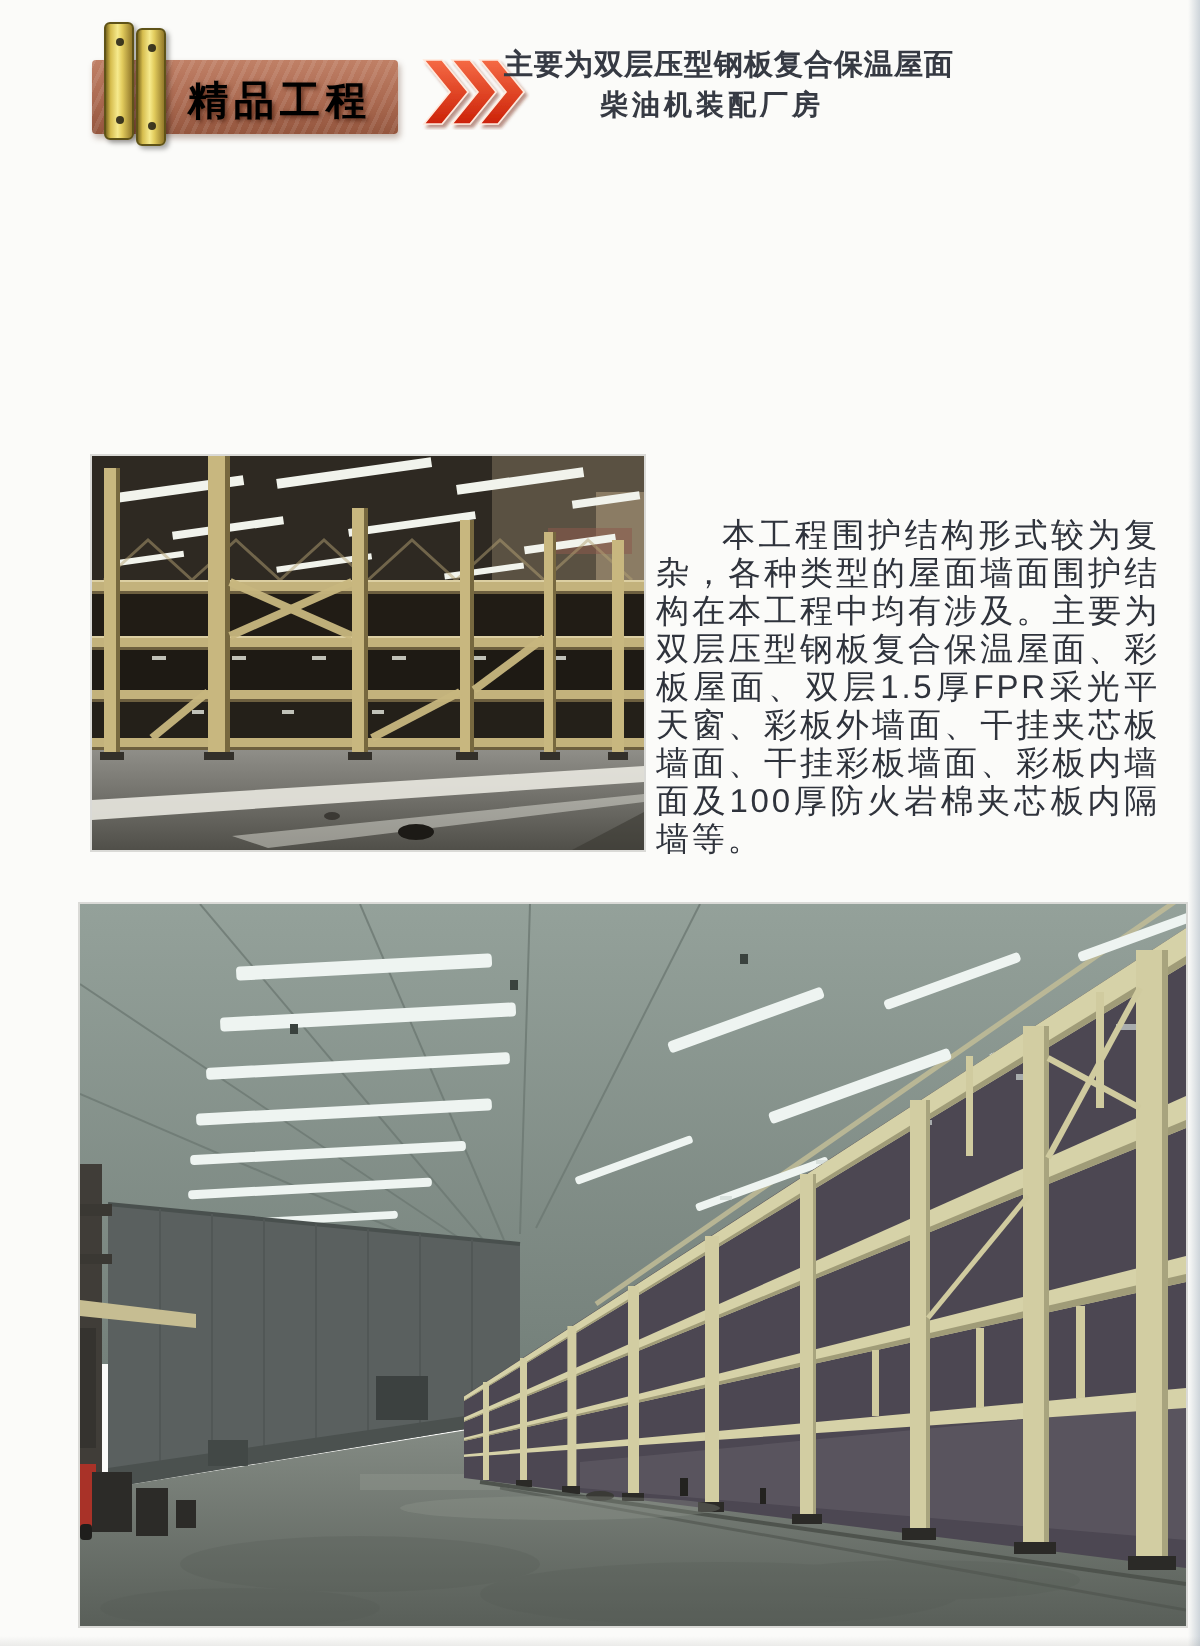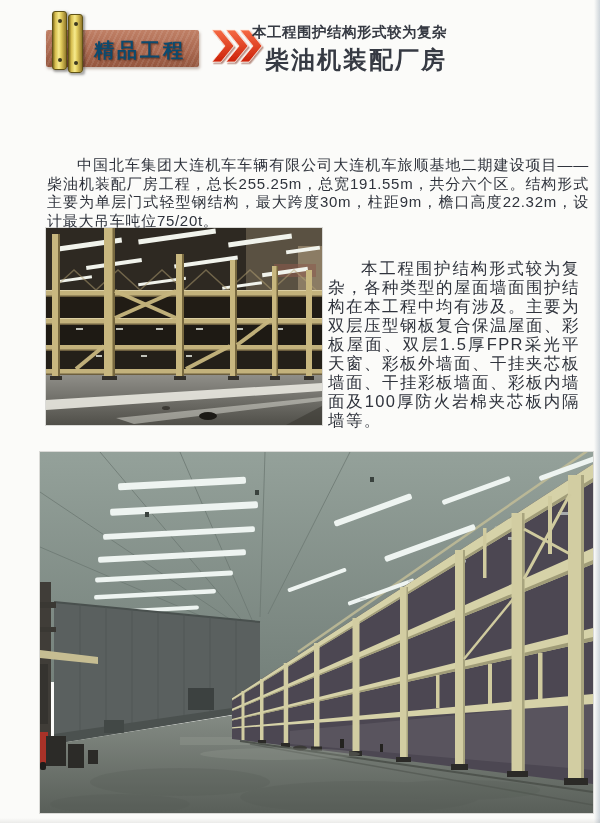--- a/index.html
+++ b/index.html
@@ -25,32 +25,32 @@
     box-shadow:1.5px 1.5px 2.5px rgba(0,0,0,.35);
   }
   .gold-bar .dot{
     position:absolute;left:50%;width:4px;height:4px;margin-left:-2px;
     background:#1d1b12;border-radius:50%;opacity:.85;
   }
   .gold-bar .dot.top{top:7px}
   .gold-bar .dot.bottom{bottom:7px}
   .badge-label{
     position:absolute;left:94px;top:37px;width:104px;
-    font-size:20px;font-weight:bold;letter-spacing:3px;color:#0c4a6e;
+    font-size:20px;font-weight:bold;letter-spacing:3px;color:#000000;
     text-shadow:1px 1px 2px rgba(70,25,10,.75);
     white-space:nowrap;
   }
   .arrows{position:absolute;left:211px;top:29px;}
   .title-block{position:absolute;left:252px;top:23px;width:208px;text-align:left;}
   .subtitle{
     font-size:14.5px;font-weight:600;letter-spacing:.5px;
     color:var(--titlecolor,#363a43);white-space:nowrap;
   }
   .main-title{
-    margin-top:2px;font-size:24px;font-weight:bold;letter-spacing:2px;
+    margin-top:2px;font-size:14px;font-weight:bold;letter-spacing:2px;
     color:var(--titlecolor,#363a43);text-align:center;white-space:nowrap;
   }
   
   .intro{
     position:absolute;left:47px;top:141px;width:542px;
     font-size:15px;line-height:18.5px;letter-spacing:.7px;
     text-align:justify;text-indent:2em;color:#2f333c;
   }
   .side-text{
     position:absolute;left:328px;top:242px;width:252px;
@@ -101,26 +101,25 @@
         </filter>
       </defs>
       <g filter="url(#ash)" stroke="#ffe9dd" stroke-width="0.8">
         <polygon points="1,1 10,1 23,17 10,33 1,33 14,17" fill="url(#ag)"></polygon>
         <polygon points="15,1 24,1 37,17 24,33 15,33 28,17" fill="url(#ag)"></polygon>
         <polygon points="29,1 38,1 51,17 38,33 29,33 42,17" fill="url(#ag)"></polygon>
       </g>
     </svg>
 
     <div class="title-block">
-      <div class="subtitle">本工程围护结构形式较为复杂</div>
+      <div class="subtitle">主要为双层压型钢板复合保温屋面</div>
       <div class="main-title">柴油机装配厂房</div>
     </div>
   </div>
 
-  <p class="intro">中国北车集团大连机车车辆有限公司大连机车旅顺基地二期建设项目——柴油机装配厂房工程，总长255.25m，总宽191.55m，共分六个区。结构形式主要为单层门式轻型钢结构，最大跨度30m，柱距9m，檐口高度22.32m，设计最大吊车吨位75/20t。</p>
 
   <svg class="photo photo1" width="276" height="197" viewBox="0 0 276 197">
     <defs>
       <linearGradient id="fl1" x1="0" y1="0" x2="0" y2="1">
         <stop offset="0" stop-color="#8f8e88"></stop>
         <stop offset="1" stop-color="#504f49"></stop>
       </linearGradient>
     </defs>
     <rect width="276" height="197" fill="#2e2922"></rect>
     <rect x="200" y="0" width="76" height="62" fill="#6e6250" opacity="0.7"></rect>

